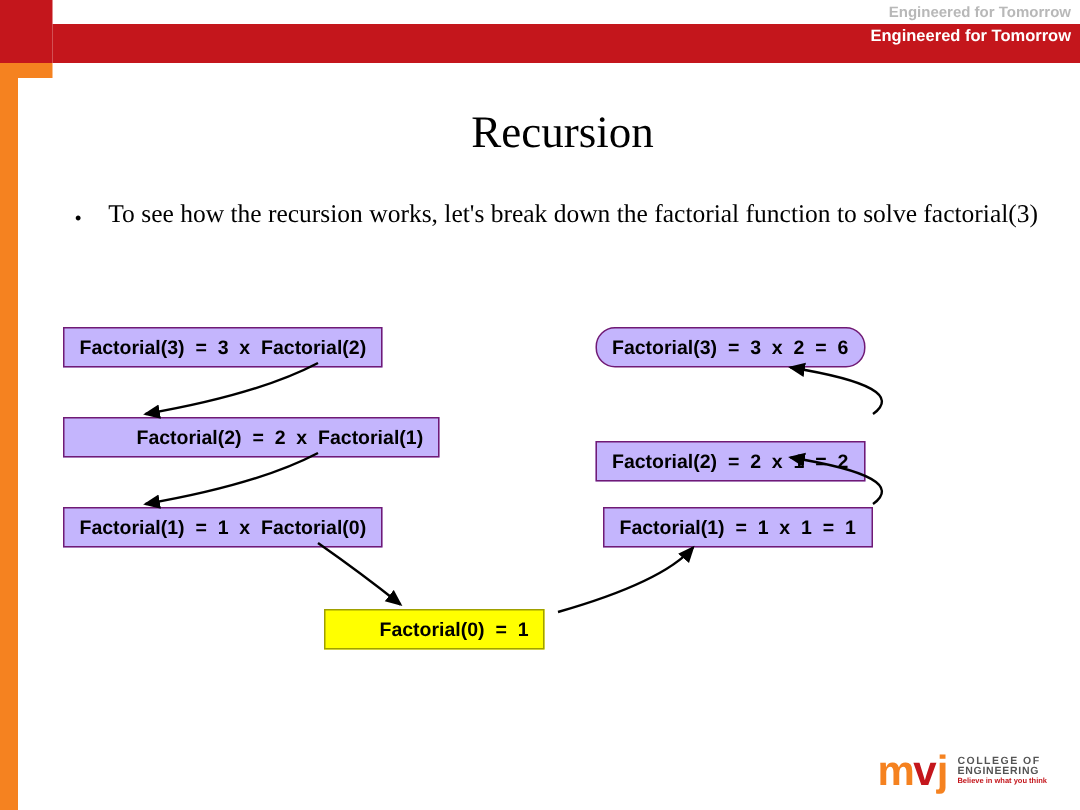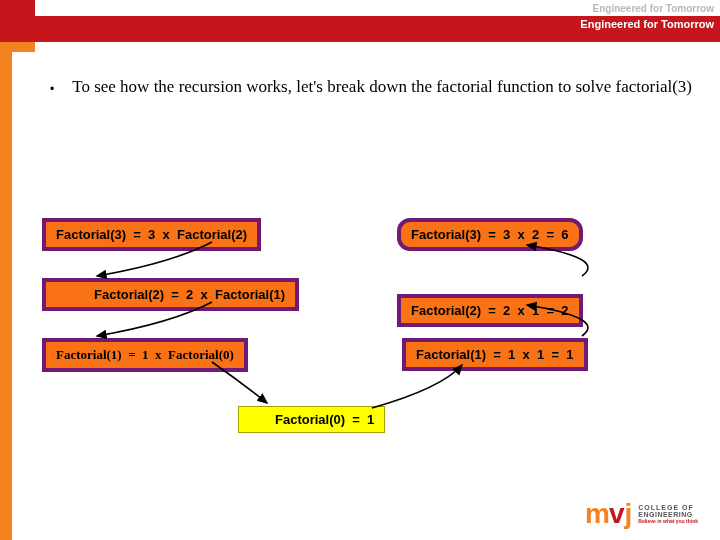--- a/index.html
+++ b/index.html
@@ -92,22 +92,22 @@
   }
   .diagram {
     position: absolute;
     left: 42px;
     top: 218px;
     width: 640px;
     height: 270px;
   }
   .box {
     position: absolute;
-    background: #f97316;
-    border: 4px solid #701a75;
+    background: #c4b5fd;
+    border: 1px solid #701a75;
     font-family: Arial, sans-serif;
     font-size: 13px;
     font-weight: bold;
     padding: 5px 10px;
     white-space: pre;
   }
   .box.yellow {
     background: #ffff00;
     border: 1px solid #a0a000;
   }
@@ -168,37 +168,38 @@
 <body>
 
 <div class="orange-sidebar"></div>
 <div class="corner-block"></div>
 <div class="red-header"></div>
 <div class="orange-tab"></div>
 <div class="top-tagline1">Engineered for Tomorrow</div>
 <div class="top-tagline2">Engineered for Tomorrow</div>
 
 <div class="content">
+  <div class="page-title">Recursion</div>
   <div class="body-text">
     <span class="bullet">•</span>
     <span class="btxt">To see how the recursion works, let's break down the factorial function to solve factorial(3)</span>
   </div>
 </div>
 
 <div class="diagram">
 
   <div class="box" style="left:0px; top:0px;">Factorial(3)  =  3  x  Factorial(2)</div>
   <div class="box" style="left:0px; top:60px;padding-left:48px;">Factorial(2)  =  2  x  Factorial(1)</div>
-  <div class="box" style="left:0px; top:120px;font-family:Liberation Serif, serif;">Factorial(1)  =  1  x  Factorial(0)</div>
+  <div class="box" style="left:0px; top:120px;">Factorial(1)  =  1  x  Factorial(0)</div>
 
   <div class="box" style="left:355px; top:0px;border-radius:13px;">Factorial(3)  =  3  x  2  =  6</div>
   <div class="box" style="left:355px; top:76px;">Factorial(2)  =  2  x  1  =  2</div>
   <div class="box" style="left:360px; top:120px;">Factorial(1)  =  1  x  1  =  1</div>
 
-  <div class="box yellow" style="left:196px; top:188px;padding-left:36px;">Factorial(0)  =  1</div>
+  <div class="box yellow" style="left:174px; top:188px;padding-left:36px;">Factorial(0)  =  1</div>
 
   <svg class="arrow" style="left:0;top:0;width:640px;height:230px">
     <defs>
       <marker id="ah" markerWidth="8" markerHeight="8" refX="6" refY="3" orient="auto">
         <path d="M0,0 L7,3 L0,6 Z" fill="#000"></path>
       </marker>
     </defs>
 
     <path d="M170,24 Q130,45 55,58" stroke="#000" stroke-width="1.6" fill="none" marker-end="url(#ah)"></path>
     <path d="M170,84 Q130,105 55,118" stroke="#000" stroke-width="1.6" fill="none" marker-end="url(#ah)"></path>

